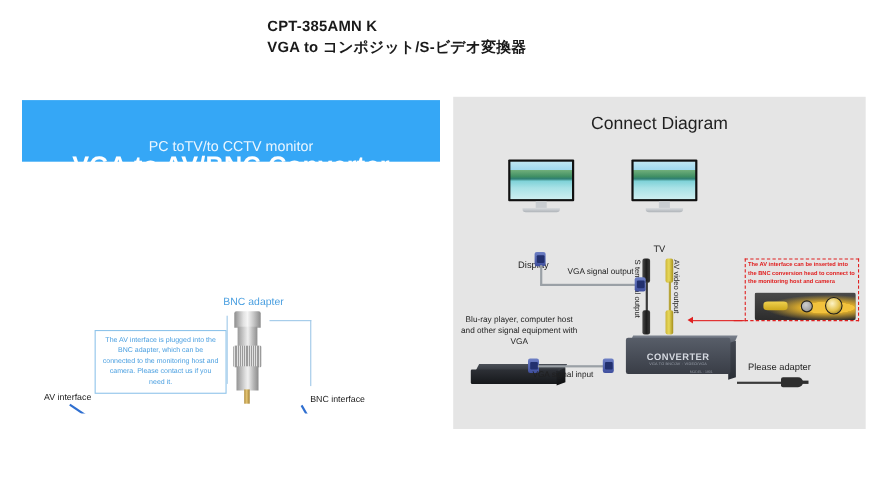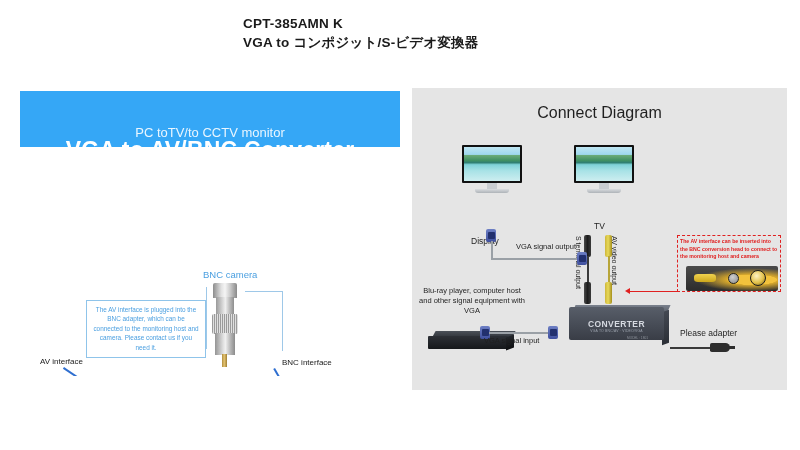--- a/index.html
+++ b/index.html
@@ -243,21 +243,21 @@
   <div class="line">VGA to コンポジット/S-ビデオ変換器</div>
 </div>
 
 <div id="left-panel">
 
   <div id="banner">
     <div id="banner-title">VGA to AV/BNC Converter</div>
     <div id="banner-sub">PC toTV/to CCTV monitor</div>
   </div>
 
-  <div id="bnc-adapter-label">BNC camera</div>
+  <div id="bnc-adapter-label">BNC adapter</div>
   <div id="bnc-adapter-photo">
     <div class="bnc-top"></div>
     <div class="bnc-neck"></div>
     <div class="bnc-knurl"></div>
     <div class="bnc-body"></div>
     <div class="bnc-pin"></div>
   </div>
 
   <div class="pointer-line" style="left:186px; top:196px; width:1px; height:62px; background:#9ec8e8;"></div>
   <div class="pointer-line" style="left:225px; top:200px; width:38px; height:1px; background:#9ec8e8;"></div>

